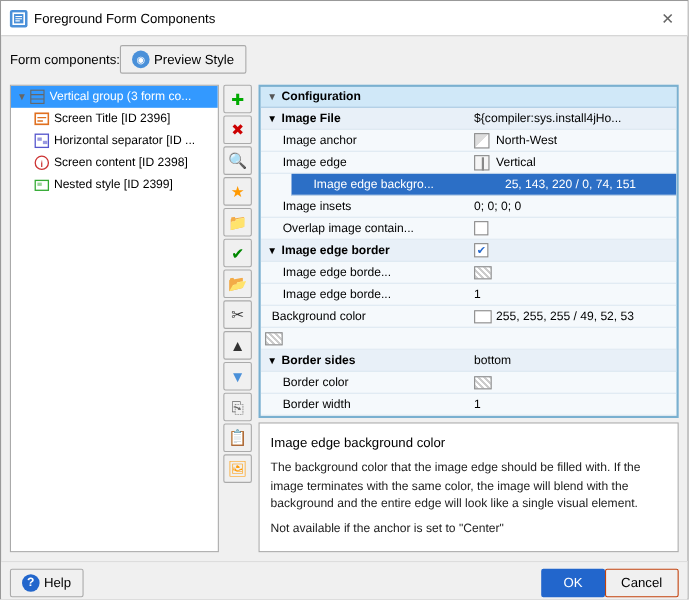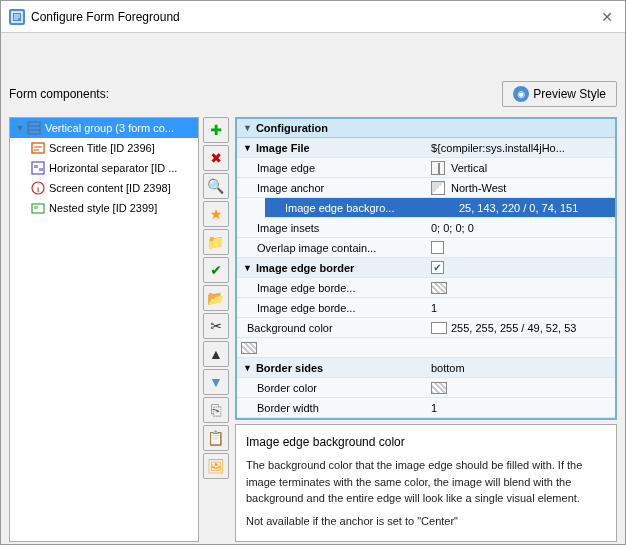--- a/index.html
+++ b/index.html
@@ -60,24 +60,22 @@
     }
     .main-content {
       display: flex;
       flex-direction: column;
       flex: 1;
       padding: 8px;
       gap: 6px;
     }
     .top-row {
       display: flex;
-      justify-content: space-between;
       align-items: center;
       margin-bottom: 4px;
-      margin-top: 40px;
     }
     .form-components-label {
       font-size: 12px;
       color: #000;
     }
     .preview-style-btn {
       background: #f0f0f0;
       border: 1px solid #aaa;
       padding: 4px 10px;
       font-size: 12px;
@@ -381,21 +379,21 @@
 
   <div class="title-bar">
     <div class="title-bar-icon">
       <svg width="12" height="12" viewBox="0 0 12 12">
         <rect x="1" y="1" width="10" height="10" fill="none" stroke="white" stroke-width="1.5"></rect>
         <line x1="3" y1="4" x2="9" y2="4" stroke="white" stroke-width="1"></line>
         <line x1="3" y1="6" x2="9" y2="6" stroke="white" stroke-width="1"></line>
         <line x1="3" y1="8" x2="7" y2="8" stroke="white" stroke-width="1"></line>
       </svg>
     </div>
-    <span class="title-bar-text">Configure Form Foreground</span>
+    <span class="title-bar-text">Foreground Form Components</span>
     <div class="title-bar-close">✕</div>
   </div>
 
   <div class="main-content">
 
     <div class="top-row">
       <span class="form-components-label">Form components:</span>
       <button class="preview-style-btn">
         <div class="btn-icon">◉</div>
         <span>Preview Style</span>
@@ -496,34 +494,34 @@
               <div class="col-label">
                 <span style="font-size:9px;margin-right:2px">▼</span>
                 <span>Image File</span>
               </div>
               <div class="col-value">
                 <span>${compiler:sys.install4jHo...</span>
               </div>
             </div>
 
             <div class="config-row">
+              <div class="col-label indent1">Image anchor</div>
+              <div class="col-value">
+                <span style="display:inline-block;width:14px;height:14px;border:1px solid #888;background:linear-gradient(135deg,#ddd 50%,#fff 50%);margin-right:2px"></span>
+                <span>North-West</span>
+              </div>
+            </div>
+
+            <div class="config-row">
               <div class="col-label indent1">Image edge</div>
               <div class="col-value">
                 <span style="display:inline-block;width:14px;height:14px;border:1px solid #888;background:#f5f5f5;margin-right:2px;position:relative">
                   <span style="position:absolute;left:6px;top:1px;width:2px;height:12px;background:#888;display:block"></span>
                 </span>
                 <span>Vertical</span>
-              </div>
-            </div>
-
-            <div class="config-row">
-              <div class="col-label indent1">Image anchor</div>
-              <div class="col-value">
-                <span style="display:inline-block;width:14px;height:14px;border:1px solid #888;background:linear-gradient(135deg,#ddd 50%,#fff 50%);margin-right:2px"></span>
-                <span>North-West</span>
               </div>
             </div>
 
             <div class="config-row selected">
               <div class="col-label indent1">Image edge backgro...</div>
               <div class="col-value">
                 <span>25, 143, 220 / 0, 74, 151</span>
               </div>
             </div>
 

